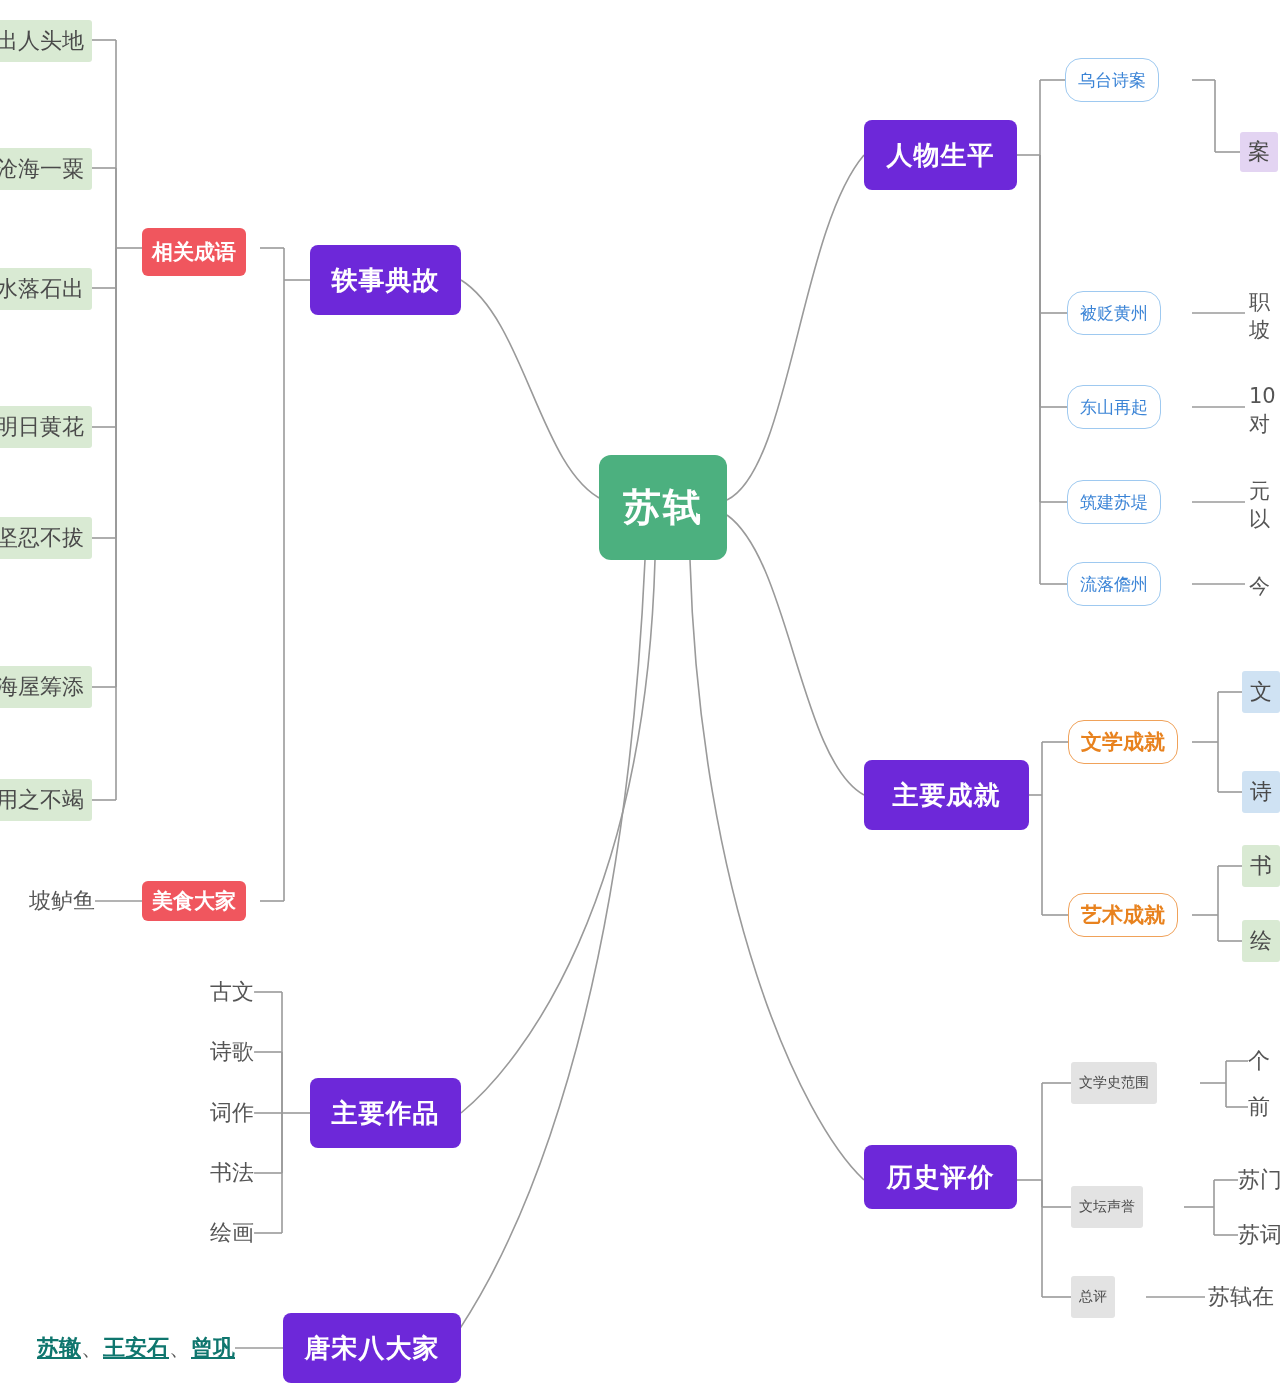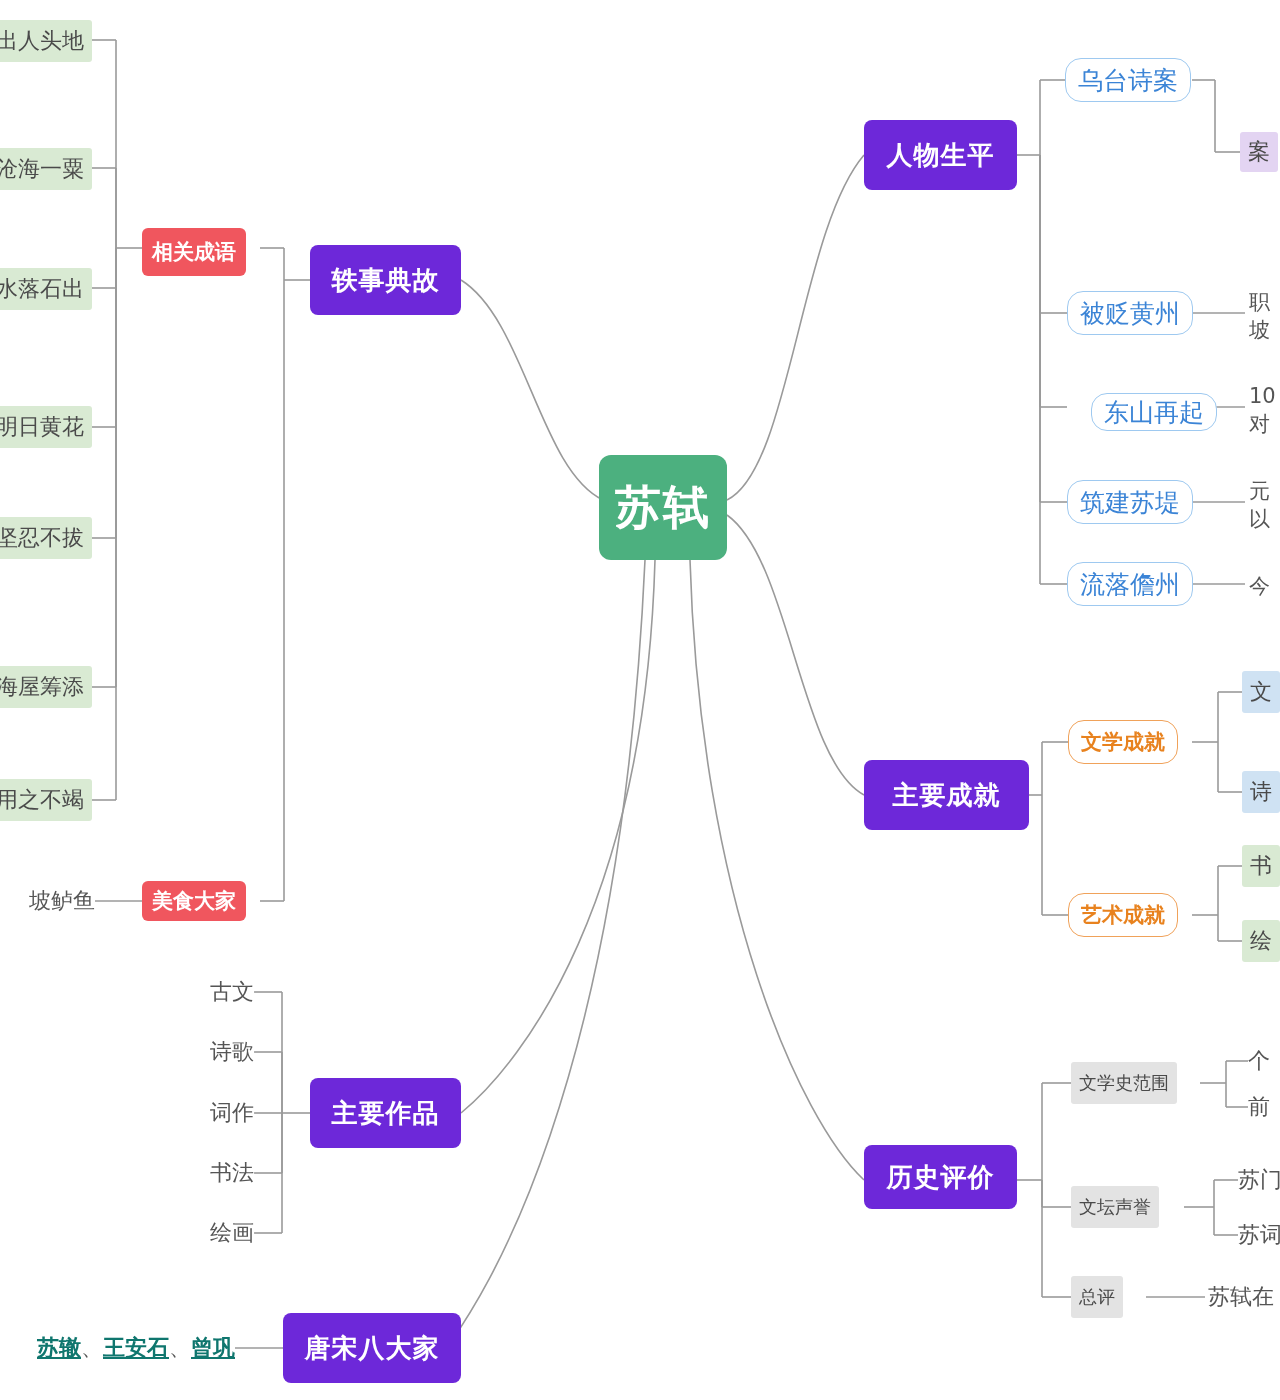--- a/index.html
+++ b/index.html
@@ -8,31 +8,31 @@
     font-family:"DejaVu Sans","Liberation Sans",sans-serif;
     overflow:hidden;position:relative;
   }
   #stage{position:absolute;left:0;top:0;width:1280px;height:1400px;}
   svg.links{position:absolute;left:0;top:0;width:1280px;height:1400px;pointer-events:none;}
   .node{position:absolute;box-sizing:border-box;display:flex;align-items:center;justify-content:center;white-space:nowrap;}
 
   
   .root{
     background:#4cb07f;color:#ffffff;border-radius:12px;
-    font-size:46px;font-weight:600;letter-spacing:2px;
+    font-size:38px;font-weight:600;letter-spacing:2px;
   }
   
   .blue{
     background:#6d28d9;color:#ffffff;border-radius:8px;
     font-size:26px;font-weight:700;letter-spacing:1px;
   }
   
   .pill-blue{
     background:#ffffff;border:1.5px solid #9ec9f0;color:#3b84d6;
-    border-radius:16px;font-size:25px;padding:0 12px;
+    border-radius:16px;font-size:17px;padding:0 12px;
   }
   
   .pill-orange{
     background:#ffffff;border:1.5px solid #f0a25a;color:#e8821e;
     border-radius:16px;font-size:21px;font-weight:600;padding:0 12px;
   }
   
   .tag-red{
     background:#f0565e;color:#ffffff;border-radius:6px;
     font-size:21px;font-weight:700;padding:0 10px;
@@ -48,21 +48,21 @@
     font-size:22px;padding:0 8px;
   }
   
   .box-purple{
     background:#e3d4f2;color:#4a4a4a;border-radius:3px;
     font-size:22px;padding:0 8px;
   }
   
   .box-grey{
     background:#e3e3e3;color:#4a4a4a;border-radius:3px;
-    font-size:18px;padding:0 8px;
+    font-size:14px;padding:0 8px;
   }
   
   .plain{
     color:#555555;font-size:22px;background:transparent;
   }
   .desc{
     color:#555555;font-size:21px;line-height:1.35;
     display:block;white-space:pre;text-align:left;justify-content:flex-start;
   }
   .bold-blue{color:#0f766e;font-weight:700;text-decoration:underline;}
@@ -194,21 +194,21 @@
   <div class="node root" style="left:599px;top:455px;width:128px;height:105px;">苏轼</div>
 
   <div class="node blue" style="left:864px;top:120px;width:153px;height:70px;">人物生平</div>
 
   <div class="node blue" style="left:864px;top:760px;width:165px;height:70px;">主要成就</div>
 
   <div class="node blue" style="left:864px;top:1145px;width:153px;height:64px;">历史评价</div>
 
   <div class="node pill-blue" style="left:1065px;top:58px;height:44px;">乌台诗案</div>
   <div class="node pill-blue" style="left:1067px;top:291px;height:44px;">被贬黄州</div>
-  <div class="node pill-blue" style="left:1091px;top:385px;height:38px;margin-top:8px;">东山再起</div>
+  <div class="node pill-blue" style="left:1067px;top:385px;height:44px;">东山再起</div>
   <div class="node pill-blue" style="left:1067px;top:480px;height:44px;">筑建苏堤</div>
   <div class="node pill-blue" style="left:1067px;top:562px;height:44px;">流落儋州</div>
 
   <div class="node box-purple" style="left:1240px;top:132px;height:40px;">案</div>
 
   <div class="node desc" style="left:1249px;top:288px;">职
 坡</div>
   <div class="node desc" style="left:1249px;top:382px;">10
 对</div>
   <div class="node desc" style="left:1249px;top:477px;">元

